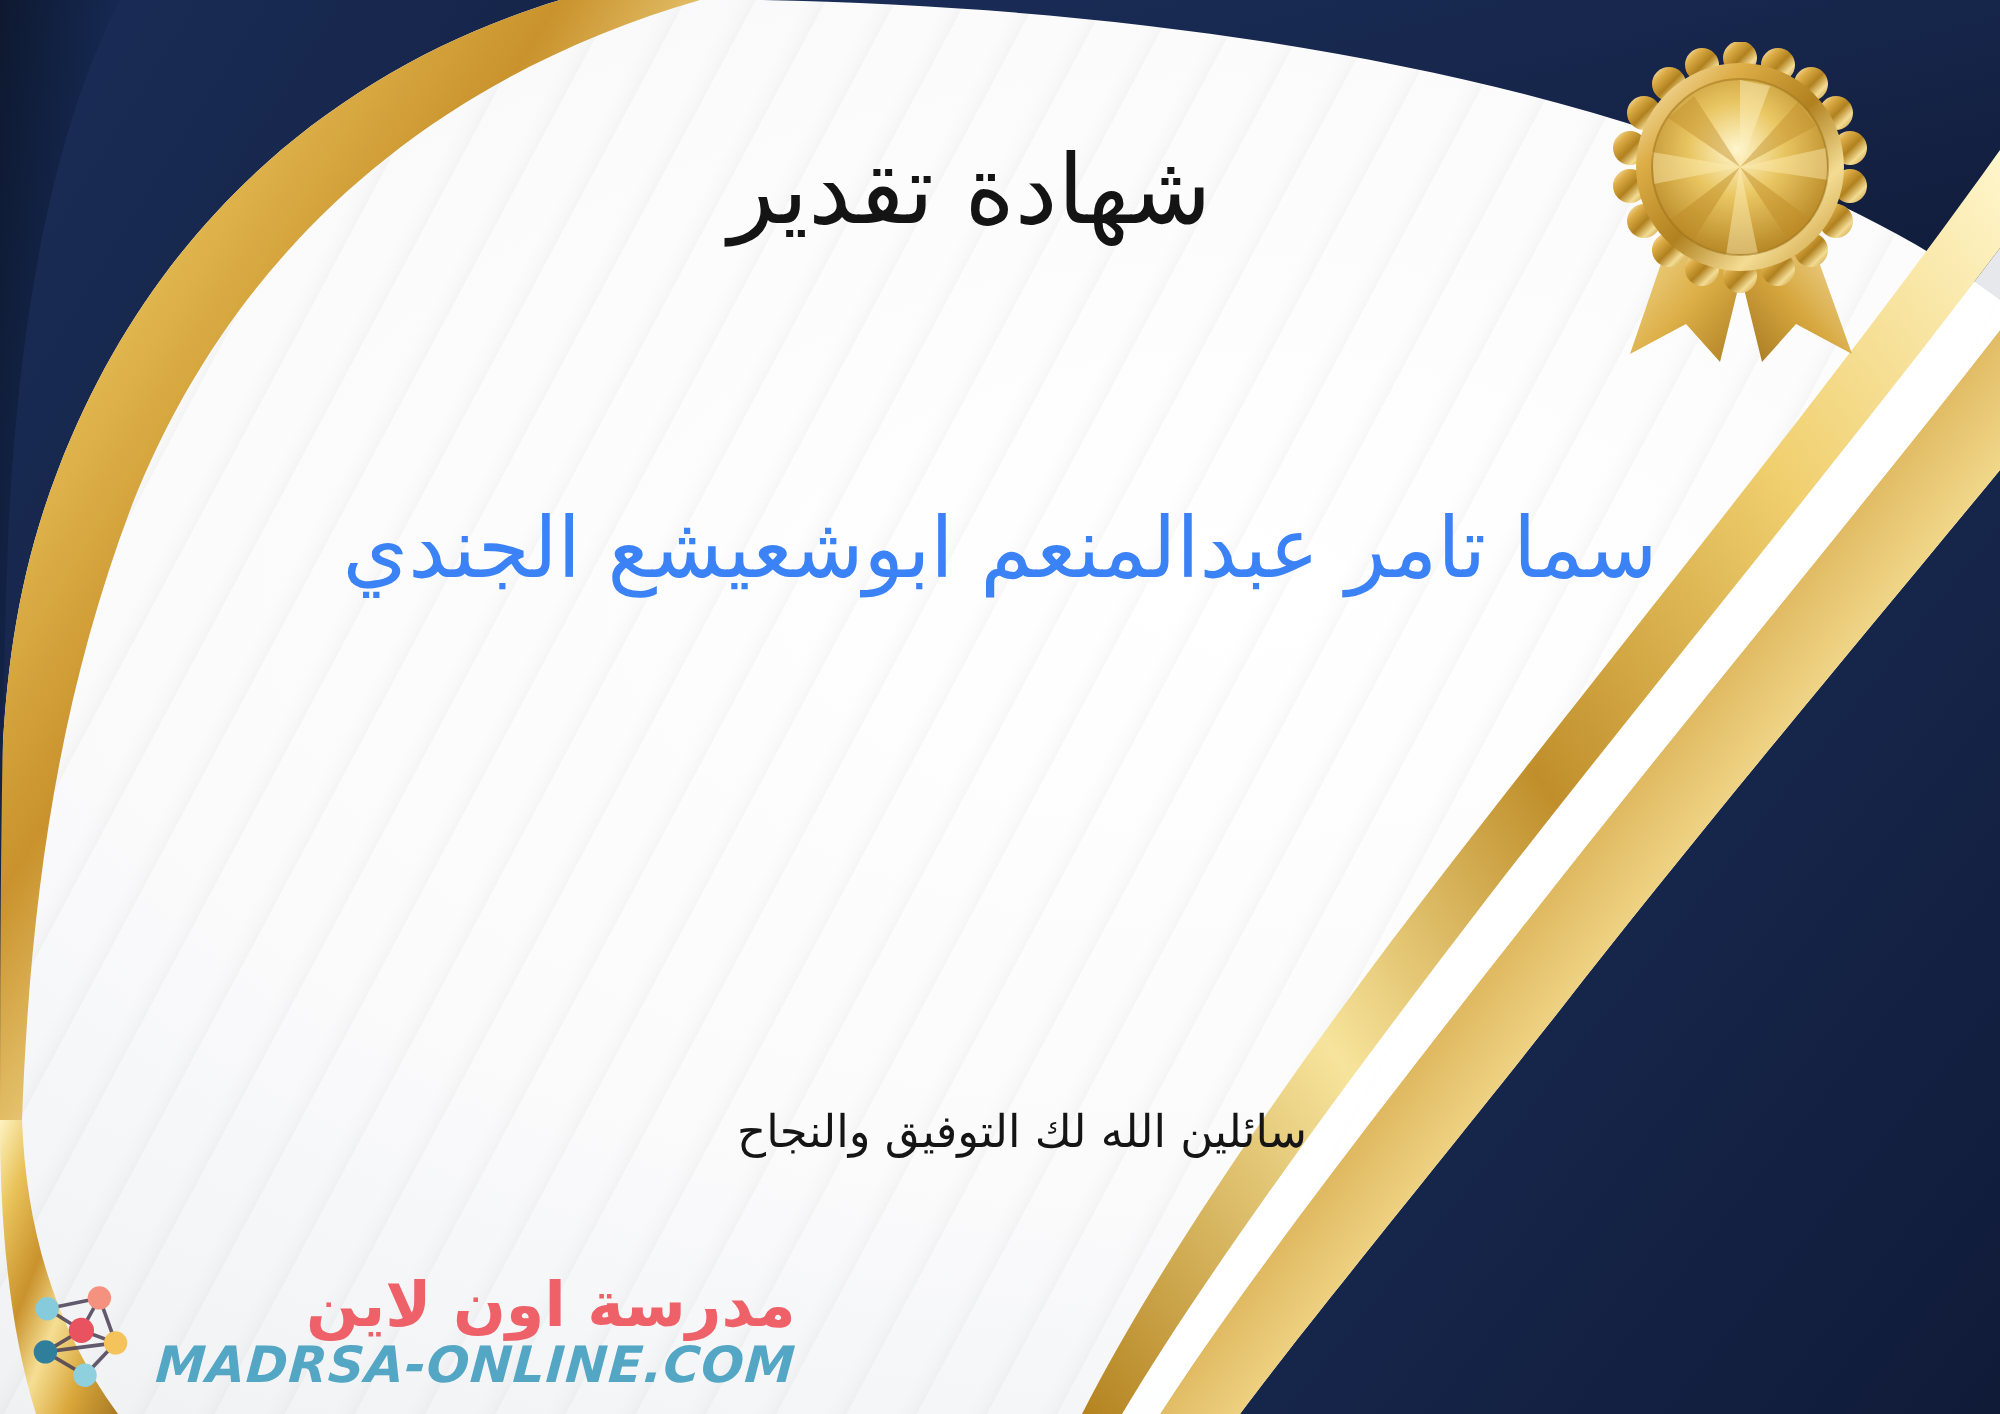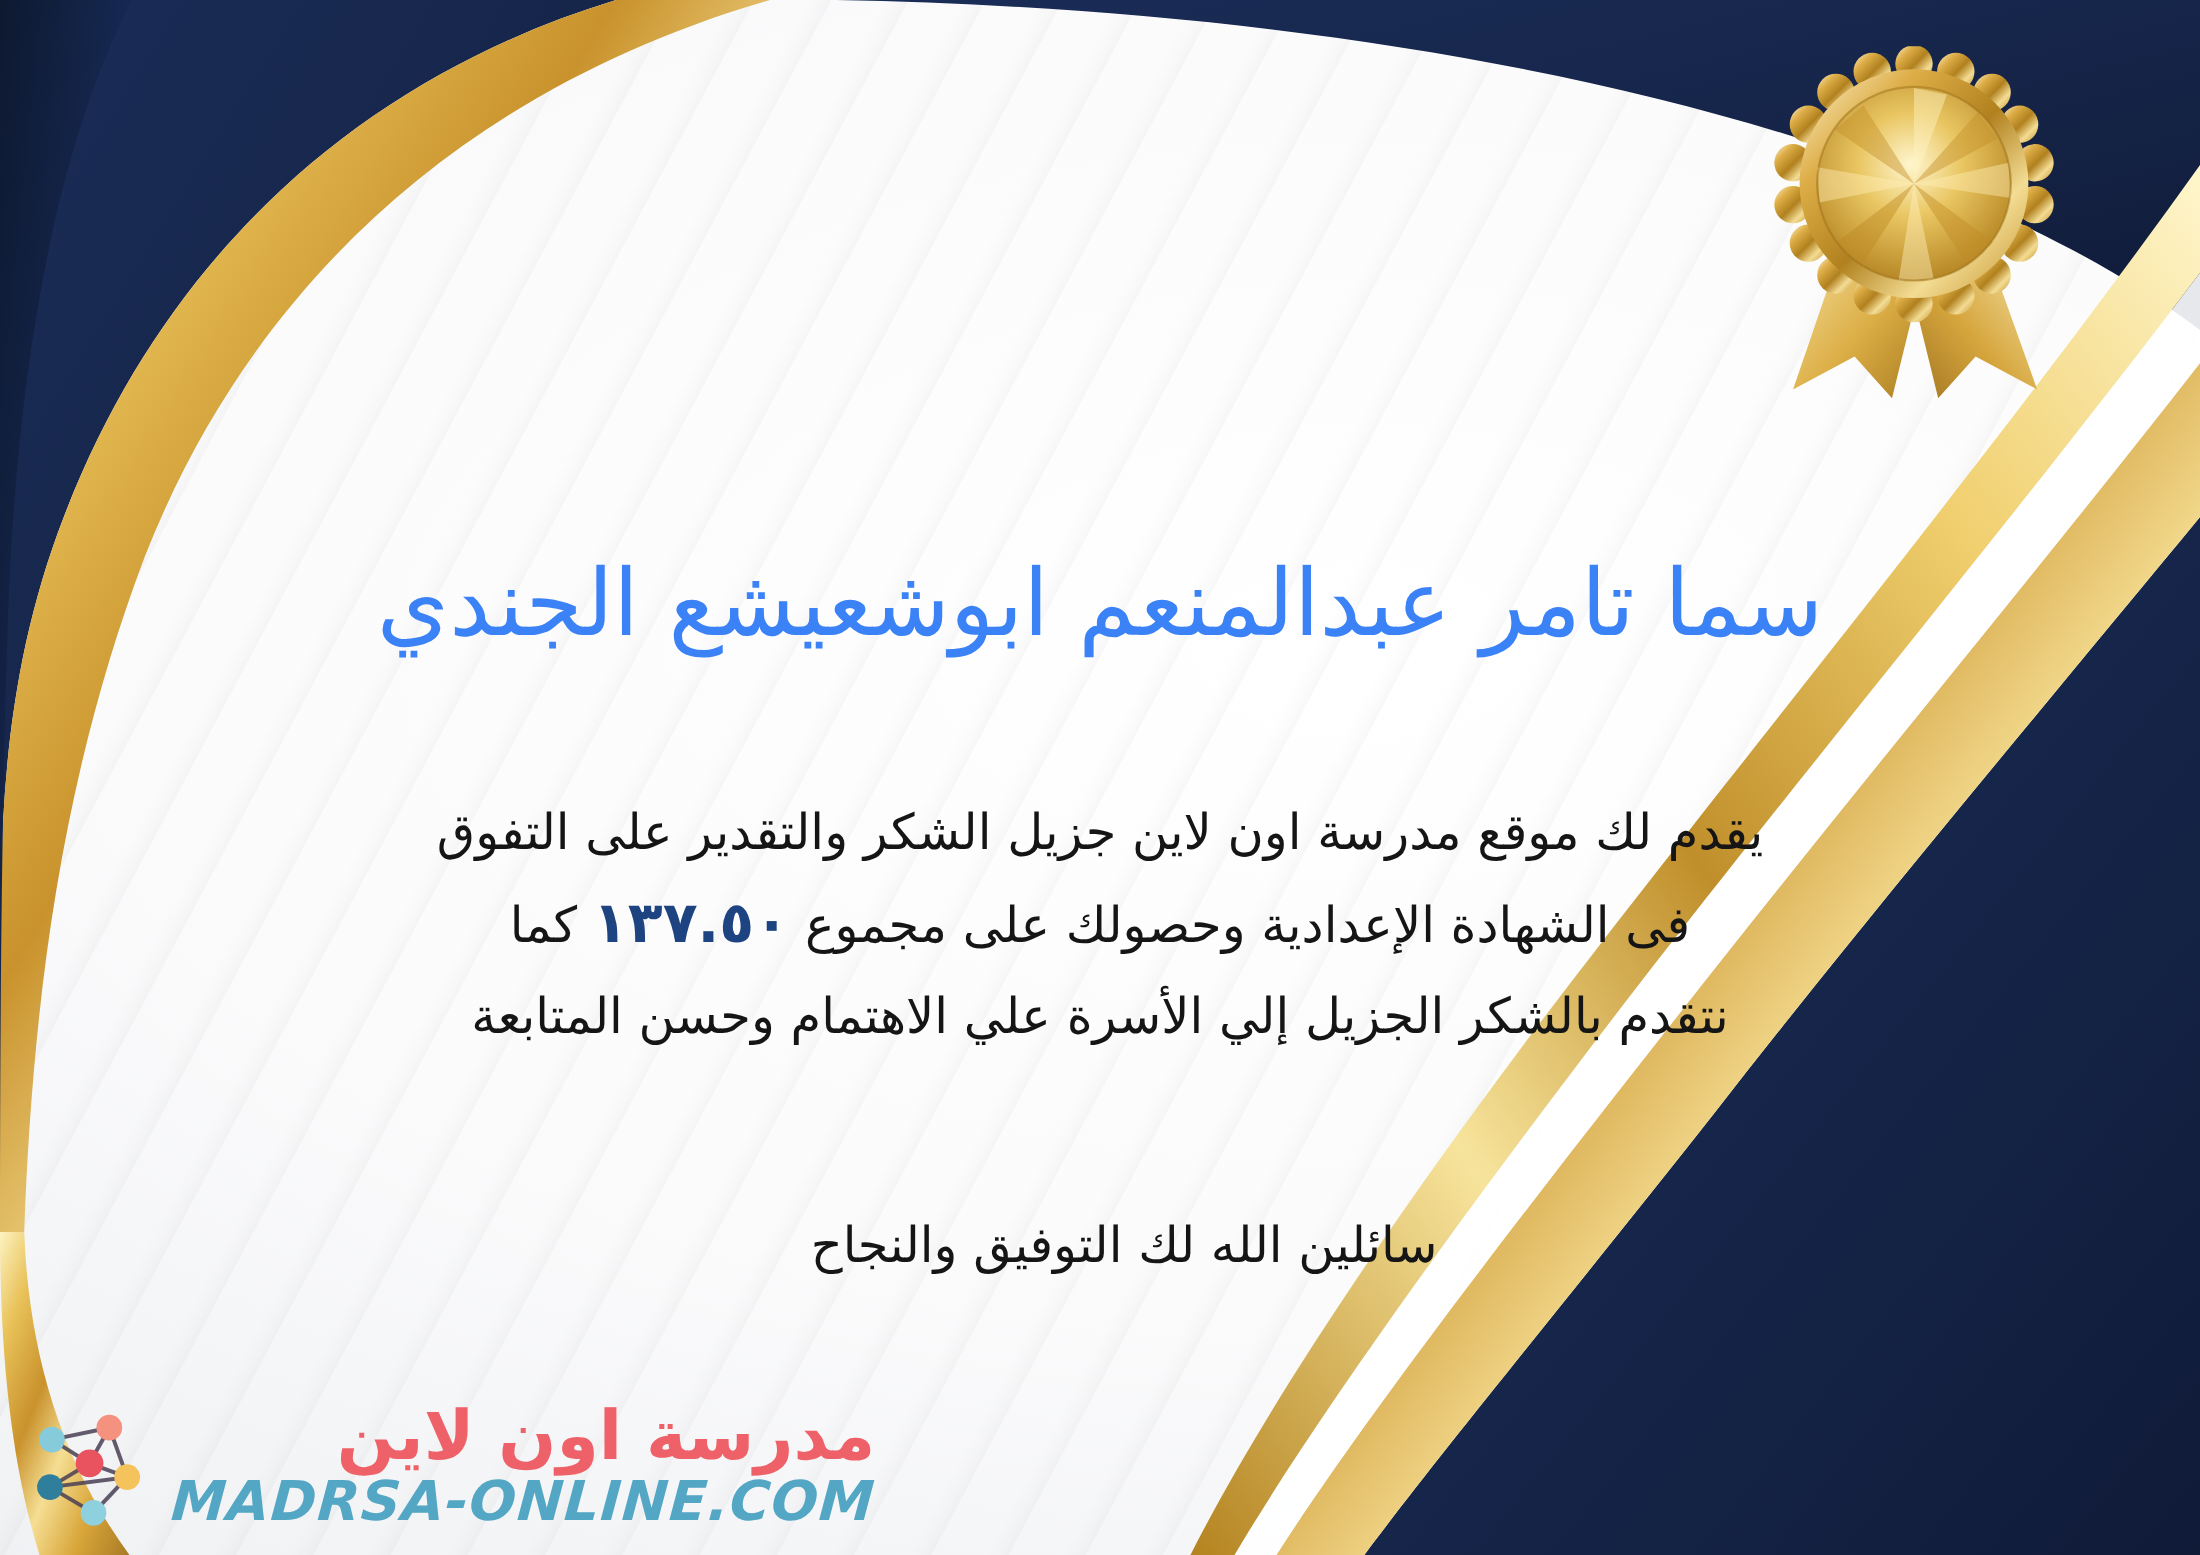--- a/index.html
+++ b/index.html
@@ -355,32 +355,24 @@
         <path d="M0,-3 L -48,72 L -70,50 Z" fill="#bd8a25"></path>
         <path d="M0,-3 L -86,14 L -88,-18 Z" fill="#ffeeb4"></path>
         <path d="M0,-3 L -72,-52 L -46,-74 Z" fill="#c3902c"></path>
       </g>
       <circle cx="0" cy="-3" r="88" fill="none" stroke="#9c7019" stroke-width="2" opacity="0.5"></circle>
     </g>
   </svg>
 
   <div class="content">
 
+    <div class="title">شهادة تقدير</div>
 
     <div class="student-name">سما تامر عبدالمنعم ابوشعيشع الجندي</div>
 
-    <div class="body-block">
-      <div class="body-line">يقدم لك موقع مدرسة اون لاين جزيل الشكر  والتقدير على التفوق</div>
-      <div class="body-line">
-        <span>فى الشهادة الإعدادية وحصولك على مجموع</span>
-        <span class="grade">١٣٧.٥٠</span>
-        <span>كما</span>
-      </div>
-      <div class="body-line">نتقدم  بالشكر الجزيل إلي الأسرة علي الاهتمام وحسن المتابعة</div>
-    </div>
 
     <div class="closing">سائلين الله لك التوفيق  والنجاح</div>
   </div>
 
   <div class="brand">
     <svg class="brand-mark" viewBox="0 0 120 130" aria-hidden="true">
       <g stroke="#4a3f55" stroke-width="4" fill="none" opacity="0.85">
         <path d="M28 38 L 86 26"></path>
         <path d="M28 38 L 66 62"></path>
         <path d="M86 26 L 66 62"></path>

